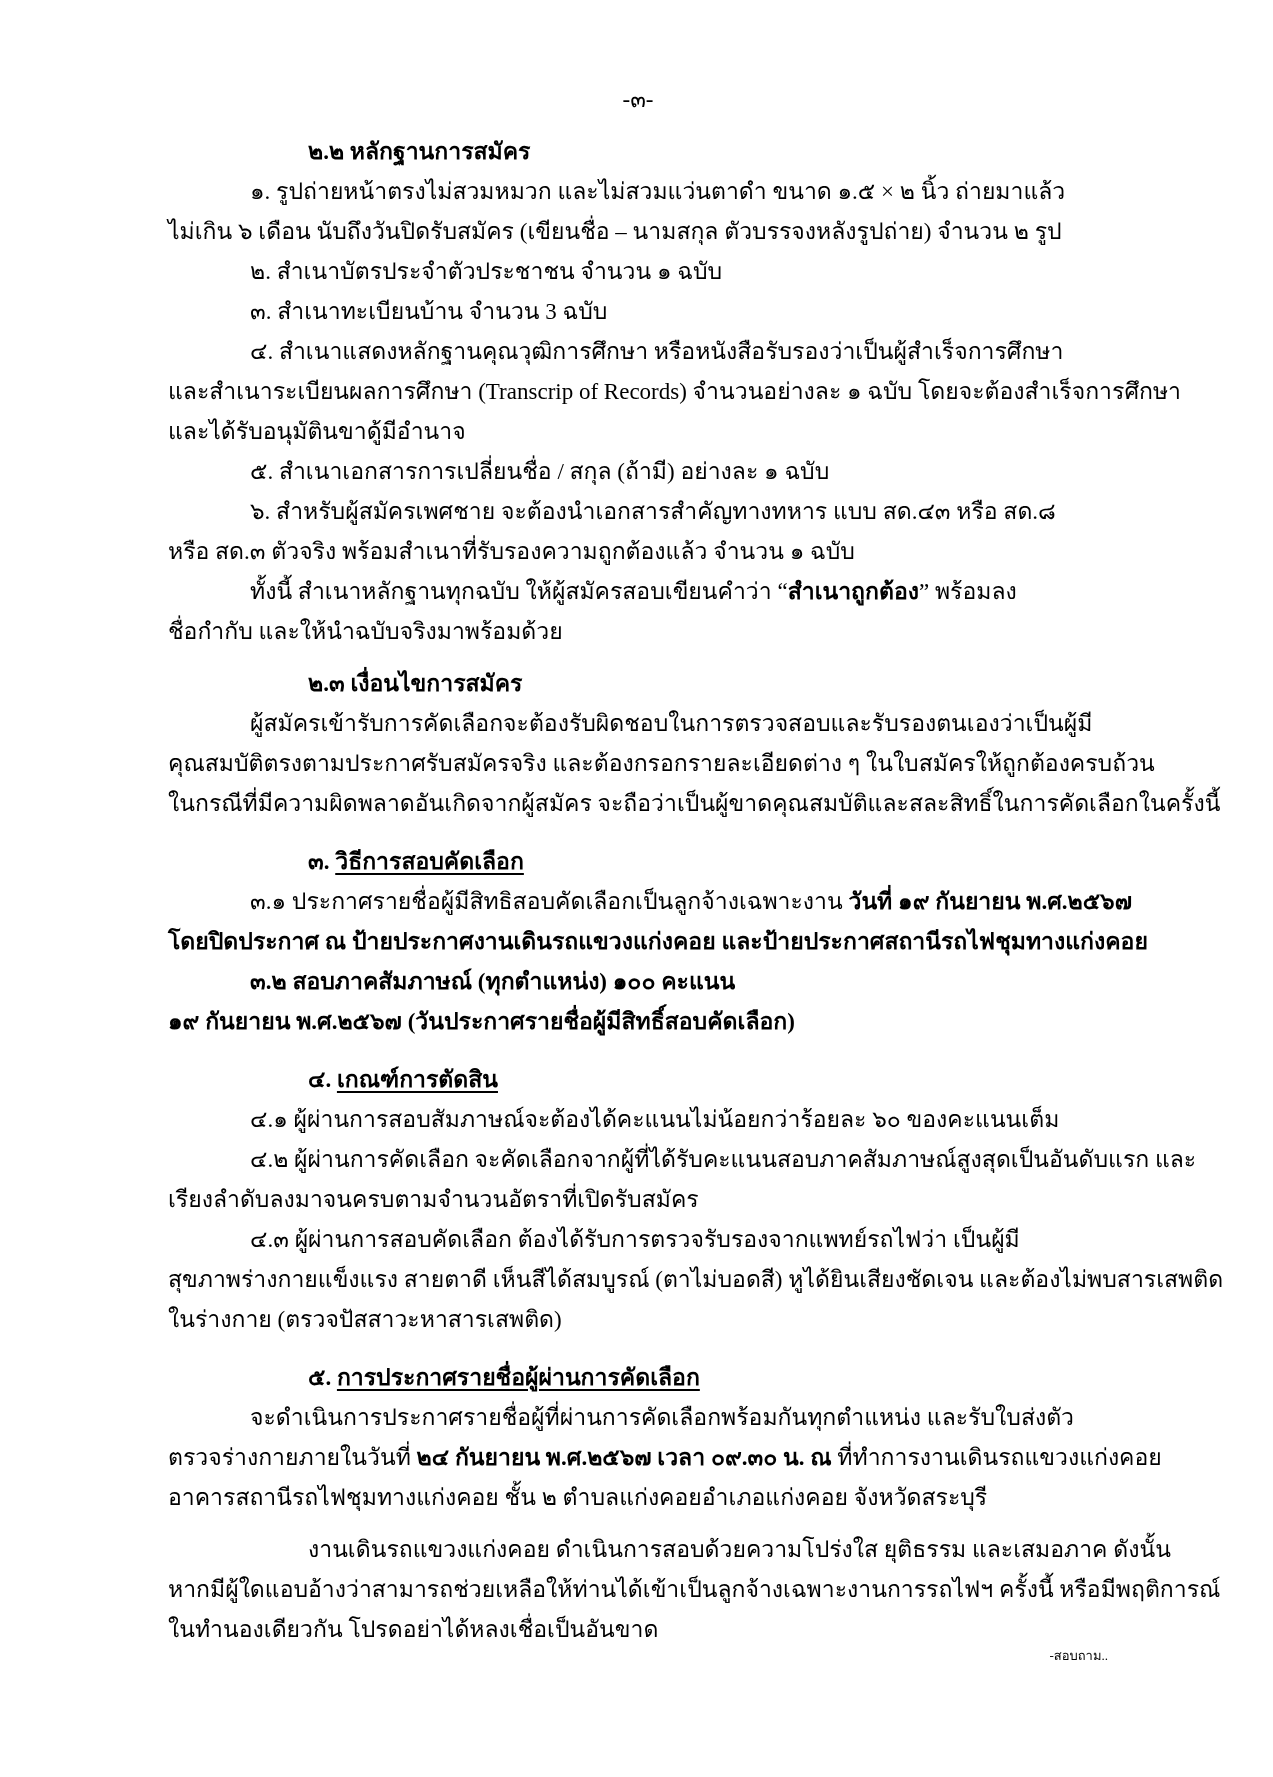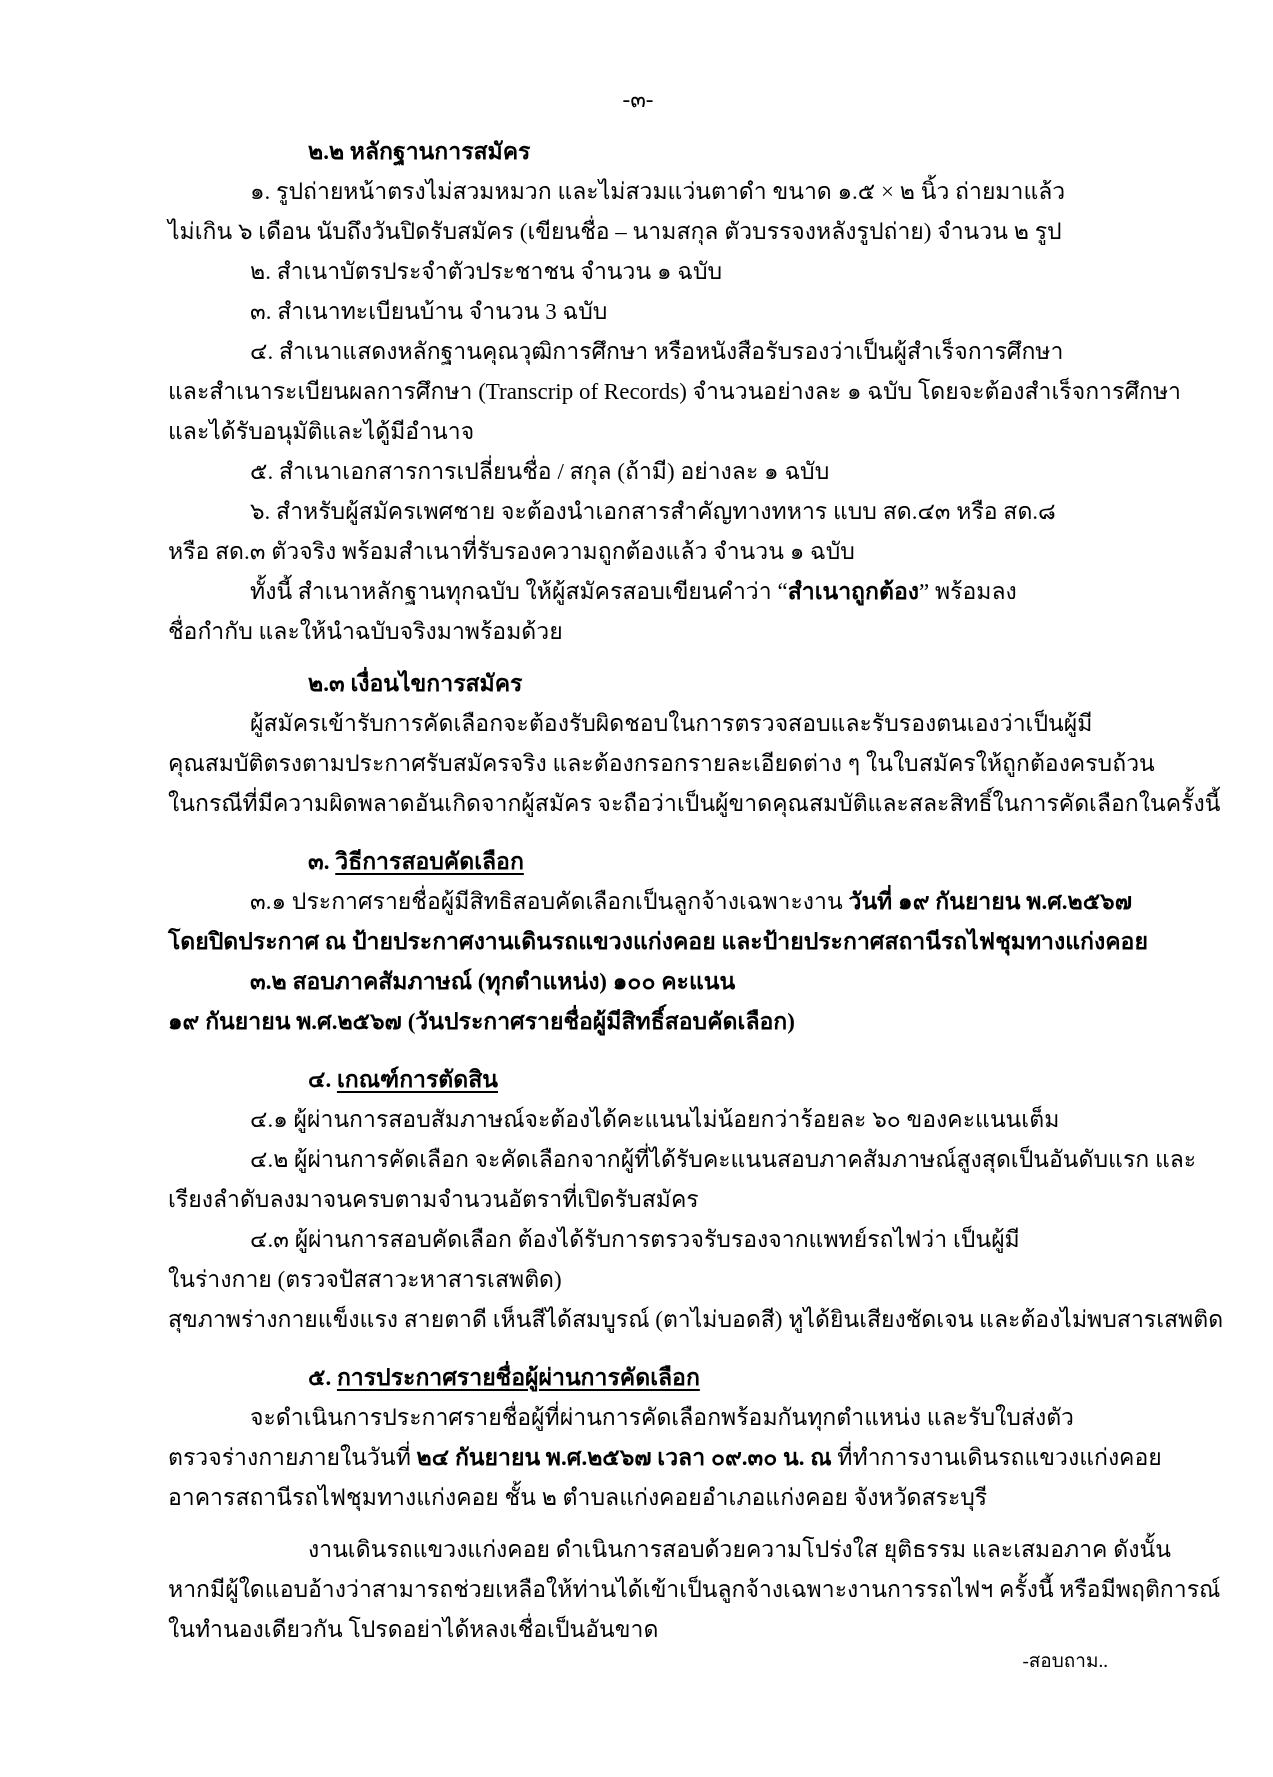--- a/index.html
+++ b/index.html
@@ -28,59 +28,59 @@
   .line.center { text-align: center; }
   .line.h { margin-left: 140px; margin-top: 12px; }
   .line.p { margin-left: 82px; }
   .b { font-weight: bold; }
   .u { text-decoration: underline; text-underline-offset: 4px; }
   .page-number { margin-bottom: 0; }
   .continuation {
     position: absolute;
     top: 1645px;
     right: 165px;
-    font-size: 19px;
+    font-size: 13px;
   }
 </style>
 </head>
 <body>
 
 <div class="page">
   <div class="line center page-number">-๓-</div>
 
   <div>
       <div class="line h"><span class="b">๒.๒ หลักฐานการสมัคร</span></div>
       <div class="line p"><span>๑. รูปถ่ายหน้าตรงไม่สวมหมวก และไม่สวมแว่นตาดำ ขนาด ๑.๕ × ๒ นิ้ว ถ่ายมาแล้ว</span></div>
       <div class="line none"><span>ไม่เกิน ๖ เดือน นับถึงวันปิดรับสมัคร (เขียนชื่อ – นามสกุล ตัวบรรจงหลังรูปถ่าย) จำนวน ๒ รูป</span></div>
       <div class="line p"><span>๒. สำเนาบัตรประจำตัวประชาชน จำนวน ๑ ฉบับ</span></div>
       <div class="line p"><span>๓. สำเนาทะเบียนบ้าน จำนวน 3 ฉบับ</span></div>
       <div class="line p"><span>๔. สำเนาแสดงหลักฐานคุณวุฒิการศึกษา หรือหนังสือรับรองว่าเป็นผู้สำเร็จการศึกษา</span></div>
       <div class="line none"><span>และสำเนาระเบียนผลการศึกษา (Transcrip of Records) จำนวนอย่างละ ๑ ฉบับ โดยจะต้องสำเร็จการศึกษา</span></div>
-      <div class="line none"><span>และได้รับอนุมัติและไดู้มีอำนาจ</span></div>
+      <div class="line none"><span>และได้รับอนุมัตินขาดู้มีอำนาจ</span></div>
       <div class="line p"><span>๕. สำเนาเอกสารการเปลี่ยนชื่อ / สกุล (ถ้ามี) อย่างละ ๑ ฉบับ</span></div>
       <div class="line p"><span>๖. สำหรับผู้สมัครเพศชาย จะต้องนำเอกสารสำคัญทางทหาร แบบ สด.๔๓ หรือ สด.๘</span></div>
       <div class="line none"><span>หรือ สด.๓ ตัวจริง พร้อมสำเนาที่รับรองความถูกต้องแล้ว จำนวน ๑ ฉบับ</span></div>
       <div class="line p"><span>ทั้งนี้ สำเนาหลักฐานทุกฉบับ ให้ผู้สมัครสอบเขียนคำว่า “</span><span class="b">สำเนาถูกต้อง</span><span>” พร้อมลง</span></div>
       <div class="line none"><span>ชื่อกำกับ และให้นำฉบับจริงมาพร้อมด้วย</span></div>
       <div class="line h"><span class="b">๒.๓ เงื่อนไขการสมัคร</span></div>
       <div class="line p"><span>ผู้สมัครเข้ารับการคัดเลือกจะต้องรับผิดชอบในการตรวจสอบและรับรองตนเองว่าเป็นผู้มี</span></div>
       <div class="line none"><span>คุณสมบัติตรงตามประกาศรับสมัครจริง และต้องกรอกรายละเอียดต่าง ๆ ในใบสมัครให้ถูกต้องครบถ้วน</span></div>
       <div class="line none"><span>ในกรณีที่มีความผิดพลาดอันเกิดจากผู้สมัคร จะถือว่าเป็นผู้ขาดคุณสมบัติและสละสิทธิ์ในการคัดเลือกในครั้งนี้</span></div>
       <div class="line h" style="margin-top: 18px;"><span class="b">๓. </span><span class="b u">วิธีการสอบคัดเลือก</span></div>
       <div class="line p"><span>๓.๑ ประกาศรายชื่อผู้มีสิทธิสอบคัดเลือกเป็นลูกจ้างเฉพาะงาน </span><span class="b">วันที่ ๑๙ กันยายน พ.ศ.๒๕๖๗</span></div>
       <div class="line none"><span class="b">โดยปิดประกาศ ณ ป้ายประกาศงานเดินรถแขวงแก่งคอย และป้ายประกาศสถานีรถไฟชุมทางแก่งคอย</span></div>
       <div class="line p"><span class="b">๓.๒ สอบภาคสัมภาษณ์ (ทุกตำแหน่ง) ๑๐๐ คะแนน</span></div>
       <div class="line none"><span class="b">๑๙ กันยายน พ.ศ.๒๕๖๗  (วันประกาศรายชื่อผู้มีสิทธิ์สอบคัดเลือก)</span></div>
       <div class="line h" style="margin-top: 18px;"><span class="b">๔. </span><span class="b u">เกณฑ์การตัดสิน</span></div>
       <div class="line p"><span>๔.๑ ผู้ผ่านการสอบสัมภาษณ์จะต้องได้คะแนนไม่น้อยกว่าร้อยละ ๖๐ ของคะแนนเต็ม</span></div>
       <div class="line p"><span>๔.๒ ผู้ผ่านการคัดเลือก จะคัดเลือกจากผู้ที่ได้รับคะแนนสอบภาคสัมภาษณ์สูงสุดเป็นอันดับแรก และ</span></div>
       <div class="line none"><span>เรียงลำดับลงมาจนครบตามจำนวนอัตราที่เปิดรับสมัคร</span></div>
       <div class="line p"><span>๔.๓ ผู้ผ่านการสอบคัดเลือก ต้องได้รับการตรวจรับรองจากแพทย์รถไฟว่า เป็นผู้มี</span></div>
+      <div class="line none"><span>สุขภาพร่างกายแข็งแรง สายตาดี เห็นสีได้สมบูรณ์ (ตาไม่บอดสี) หูได้ยินเสียงชัดเจน และต้องไม่พบสารเสพติด</span></div>
       <div class="line none"><span>ในร่างกาย (ตรวจปัสสาวะหาสารเสพติด)</span></div>
-      <div class="line none"><span>สุขภาพร่างกายแข็งแรง สายตาดี เห็นสีได้สมบูรณ์ (ตาไม่บอดสี) หูได้ยินเสียงชัดเจน และต้องไม่พบสารเสพติด</span></div>
       <div class="line h" style="margin-top: 18px;"><span class="b">๕. </span><span class="b u">การประกาศรายชื่อผู้ผ่านการคัดเลือก</span></div>
       <div class="line p"><span>จะดำเนินการประกาศรายชื่อผู้ที่ผ่านการคัดเลือกพร้อมกันทุกตำแหน่ง และรับใบส่งตัว</span></div>
       <div class="line none"><span>ตรวจร่างกายภายในวันที่ </span><span class="b">๒๔ กันยายน พ.ศ.๒๕๖๗ เวลา ๐๙.๓๐ น. ณ</span><span> ที่ทำการงานเดินรถแขวงแก่งคอย</span></div>
       <div class="line none"><span>อาคารสถานีรถไฟชุมทางแก่งคอย ชั้น ๒ ตำบลแก่งคอยอำเภอแก่งคอย จังหวัดสระบุรี</span></div>
       <div class="line h" style=""><span>งานเดินรถแขวงแก่งคอย ดำเนินการสอบด้วยความโปร่งใส ยุติธรรม และเสมอภาค ดังนั้น</span></div>
       <div class="line none"><span>หากมีผู้ใดแอบอ้างว่าสามารถช่วยเหลือให้ท่านได้เข้าเป็นลูกจ้างเฉพาะงานการรถไฟฯ ครั้งนี้ หรือมีพฤติการณ์</span></div>
       <div class="line none"><span>ในทำนองเดียวกัน โปรดอย่าได้หลงเชื่อเป็นอันขาด</span></div>
     </div>
 
   <div class="continuation">-สอบถาม..</div>

